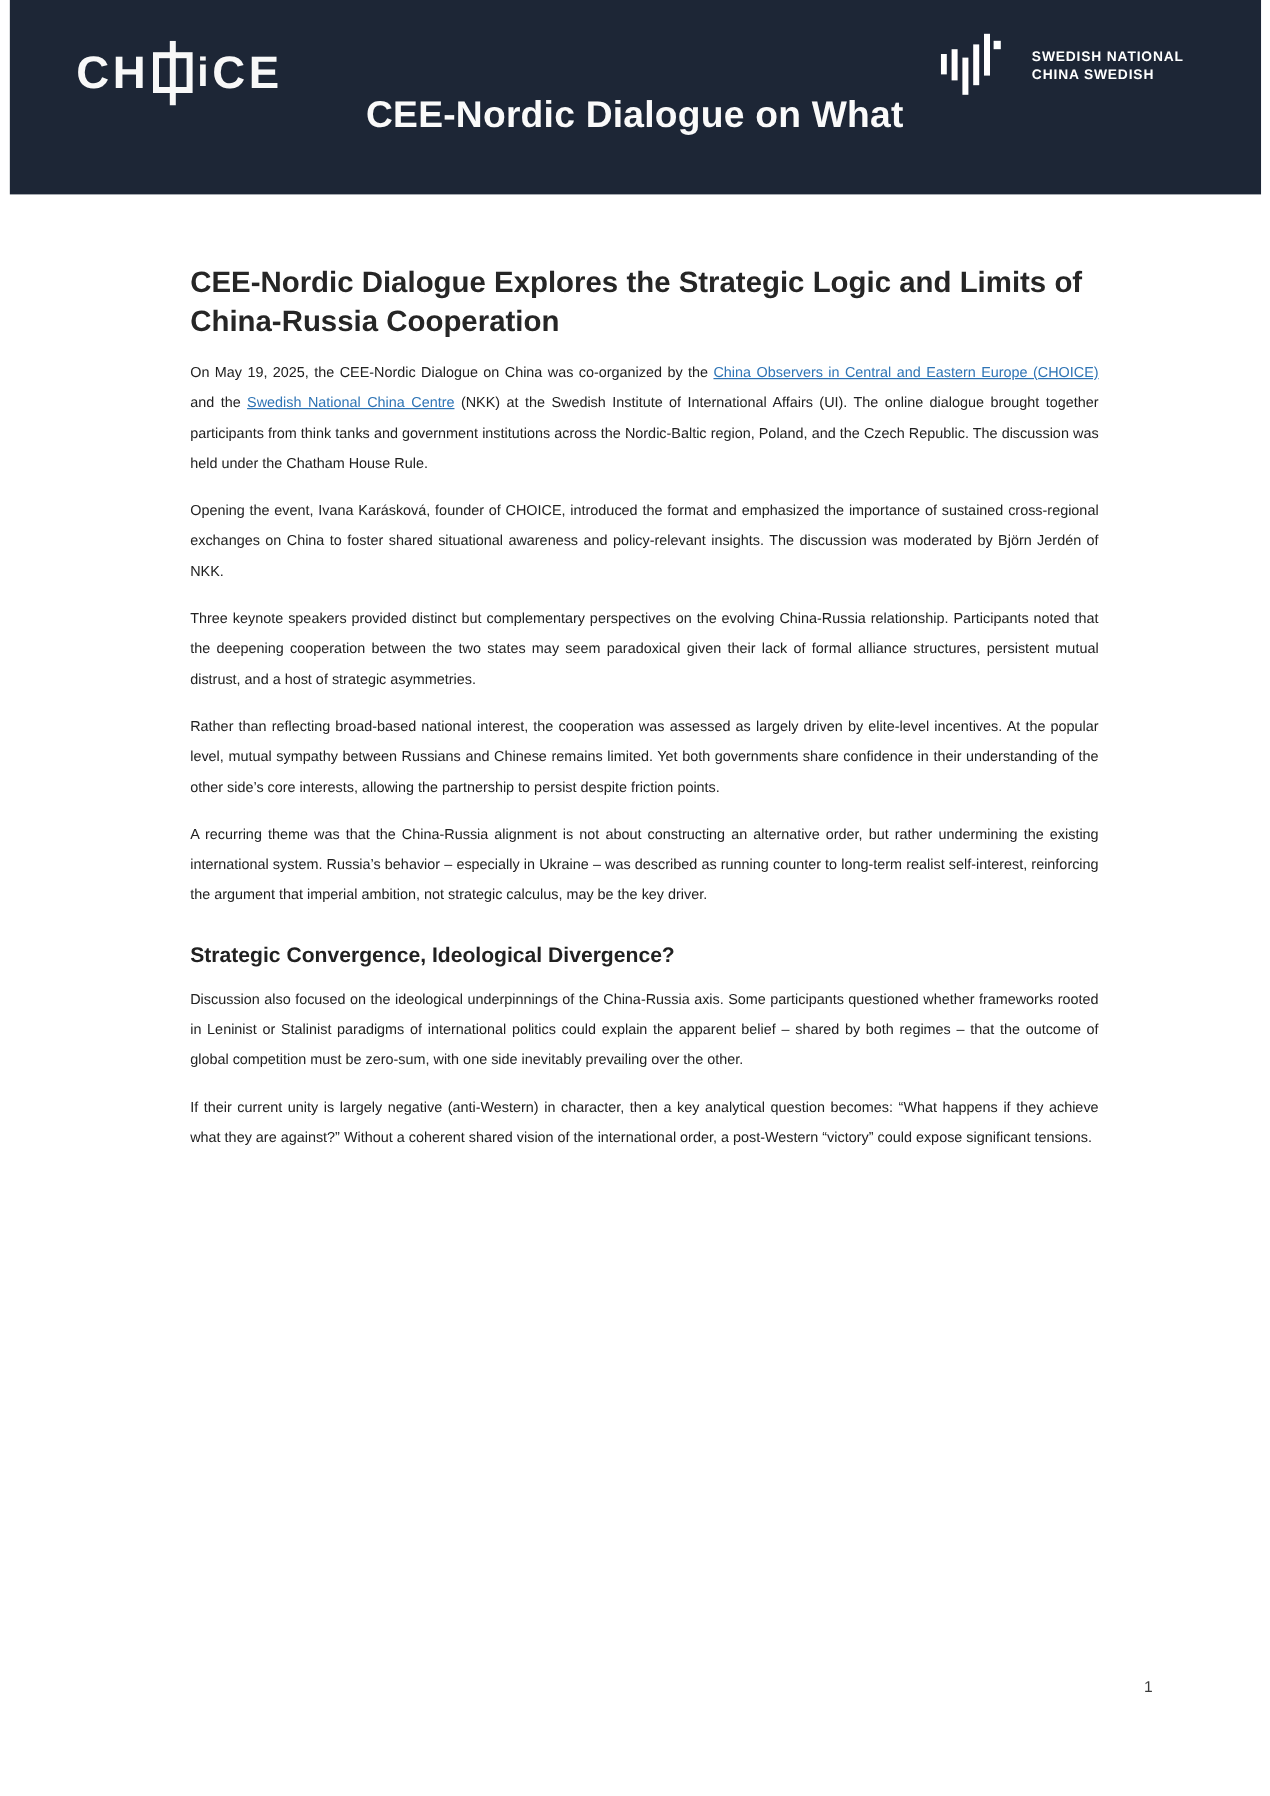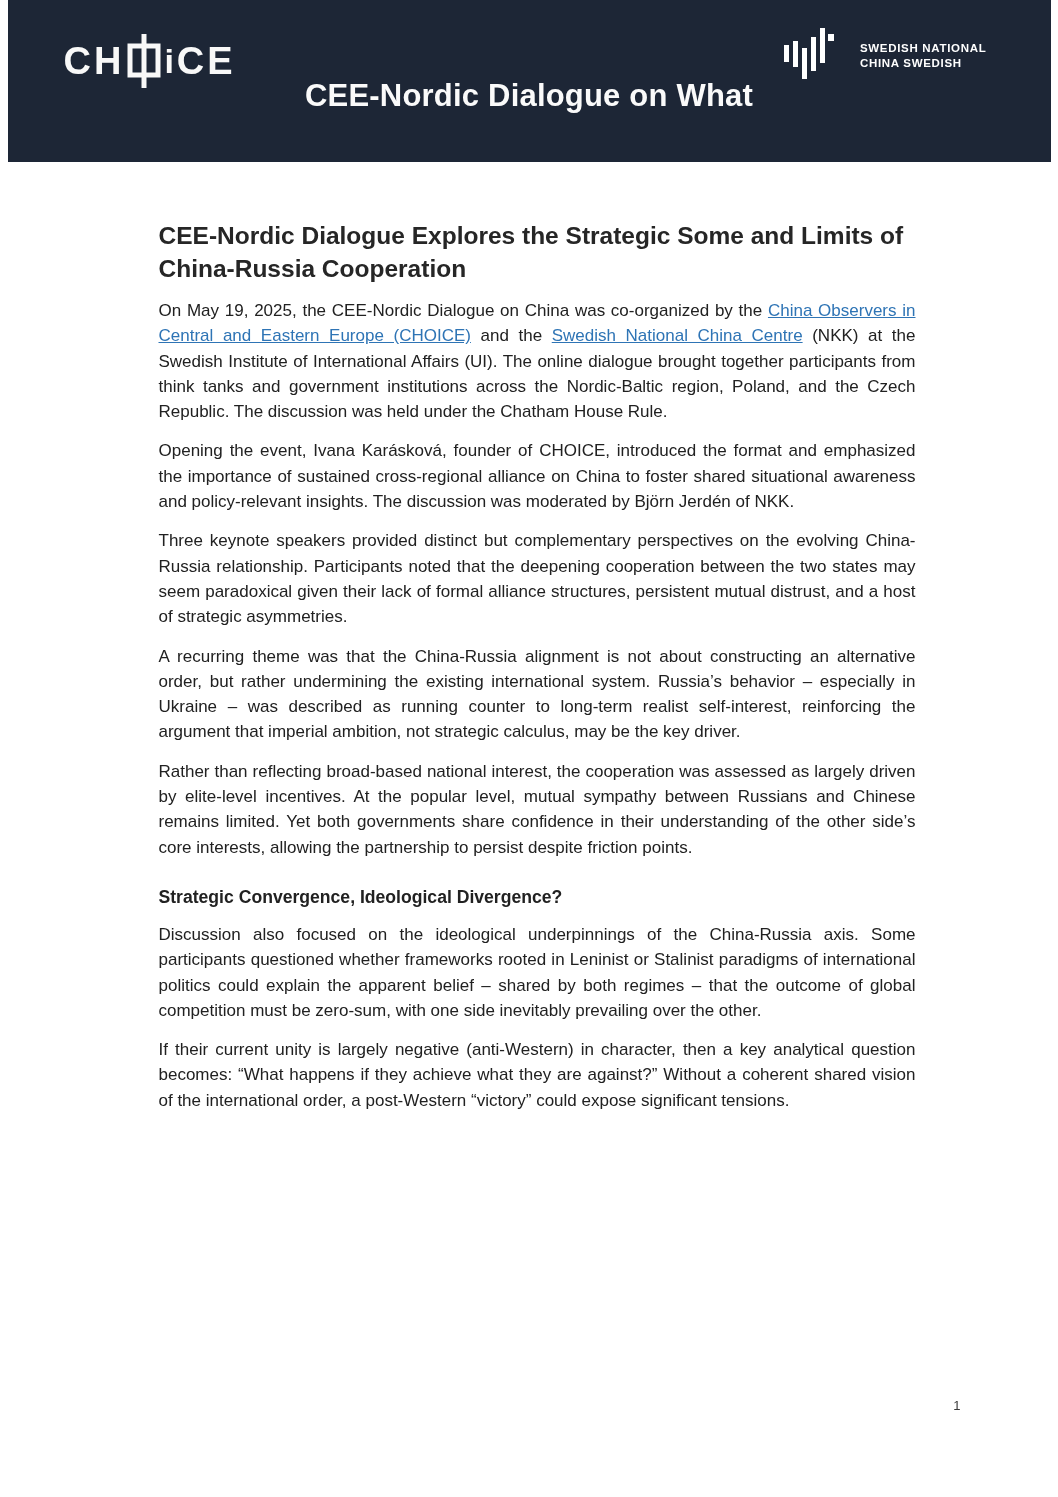--- a/index.html
+++ b/index.html
@@ -75,21 +75,21 @@
   }
   .doc-title {
     margin: 57px 0 13px 0;
     font-size: 24.5px;
     line-height: 33px;
     font-weight: 700;
     color: #262626;
   }
   .content p {
     margin: 0 0 14px 0;
-    font-size: 17px;
+    font-size: 12px;
     line-height: 25.3px;
     text-align: justify;
     color: #212121;
   }
   .content h3.section-heading {
     margin: 26px 0 14px 0;
     font-size: 17.6px;
     line-height: 22px;
     font-weight: 700;
     color: #212121;
@@ -140,29 +140,29 @@
       <div class="sncc-text">
         <div>SWEDISH NATIONAL</div>
         <div>CHINA SWEDISH</div>
       </div>
     </div>
 
   </header>
 
   <main class="content">
 
-    <h2 class="doc-title">CEE-Nordic Dialogue Explores the Strategic Some and Limits of China-Russia Cooperation</h2>
+    <h2 class="doc-title">CEE-Nordic Dialogue Explores the Strategic Logic and Limits of China-Russia Cooperation</h2>
 
     <p><span>On May 19, 2025, the CEE-Nordic Dialogue on China was co-organized by the </span><a class="doc-link" href="#">China Observers in Central and Eastern Europe (CHOICE)</a><span> and the </span><a class="doc-link" href="#">Swedish National China Centre</a><span> (NKK) at the Swedish Institute of International Affairs (UI). The online dialogue brought together participants from think tanks and government institutions across the Nordic-Baltic region, Poland, and the Czech Republic. The discussion was held under the Chatham House Rule.</span></p>
 
-    <p>Opening the event, Ivana Karásková, founder of CHOICE, introduced the format and emphasized the importance of sustained cross-regional alliance on China to foster shared situational awareness and policy-relevant insights. The discussion was moderated by Björn Jerdén of NKK.</p>
+    <p>Opening the event, Ivana Karásková, founder of CHOICE, introduced the format and emphasized the importance of sustained cross-regional exchanges on China to foster shared situational awareness and policy-relevant insights. The discussion was moderated by Björn Jerdén of NKK.</p>
 
     <p>Three keynote speakers provided distinct but complementary perspectives on the evolving China-Russia relationship. Participants noted that the deepening cooperation between the two states may seem paradoxical given their lack of formal alliance structures, persistent mutual distrust, and a host of strategic asymmetries.</p>
+    <p>Rather than reflecting broad-based national interest, the cooperation was assessed as largely driven by elite-level incentives. At the popular level, mutual sympathy between Russians and Chinese remains limited. Yet both governments share confidence in their understanding of the other side’s core interests, allowing the partnership to persist despite friction points.</p>
     <p>A recurring theme was that the China-Russia alignment is not about constructing an alternative order, but rather undermining the existing international system. Russia’s behavior – especially in Ukraine – was described as running counter to long-term realist self-interest, reinforcing the argument that imperial ambition, not strategic calculus, may be the key driver.</p>
-    <p>Rather than reflecting broad-based national interest, the cooperation was assessed as largely driven by elite-level incentives. At the popular level, mutual sympathy between Russians and Chinese remains limited. Yet both governments share confidence in their understanding of the other side’s core interests, allowing the partnership to persist despite friction points.</p>
 
     <h3 class="section-heading">Strategic Convergence, Ideological Divergence?</h3>
     <p>Discussion also focused on the ideological underpinnings of the China-Russia axis. Some participants questioned whether frameworks rooted in Leninist or Stalinist paradigms of international politics could explain the apparent belief – shared by both regimes – that the outcome of global competition must be zero-sum, with one side inevitably prevailing over the other.</p>
     <p>If their current unity is largely negative (anti-Western) in character, then a key analytical question becomes: “What happens if they achieve what they are against?” Without a coherent shared vision of the international order, a post-Western “victory” could expose significant tensions.</p>
 
   </main>
 
   <div class="page-number">1</div>
 
 </div>

